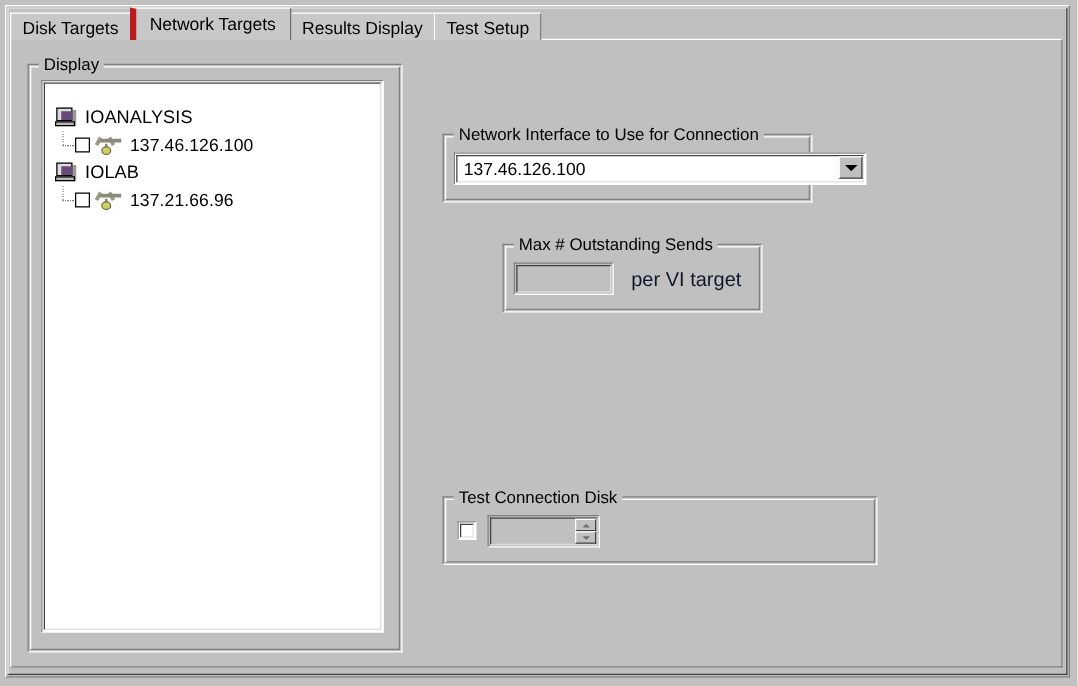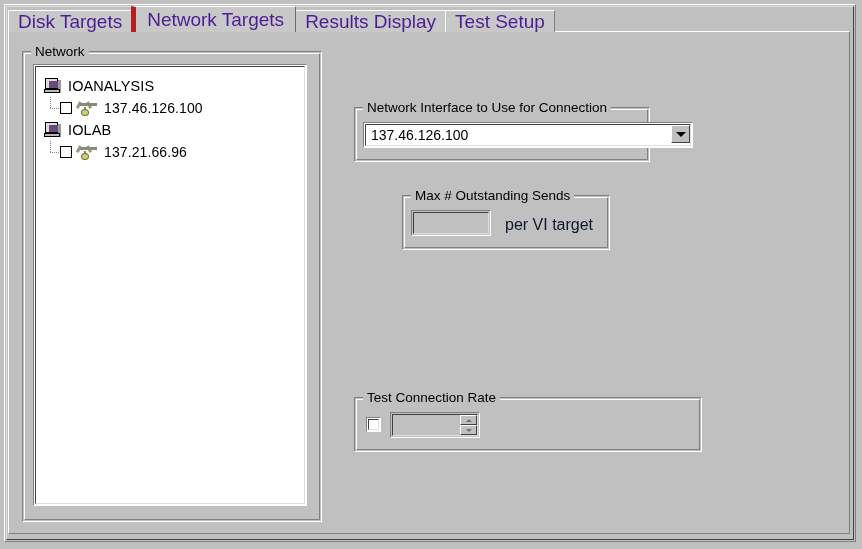--- a/index.html
+++ b/index.html
@@ -62,22 +62,22 @@
   .tab {
     position: relative;
     height: 22px;
     line-height: 22px;
     padding: 0 9px;
     margin-right: -1px;
     background: #c8c8c8;
     border-top: 1px solid #ffffff;
     border-left: 1px solid #ffffff;
     border-right: 1px solid #808080;
-    color: #4c1d95;
-    font-size: 19px;
+    color: #000000;
+    font-size: 14px;
     white-space: nowrap;
     box-sizing: border-box;
     user-select: none;
   }
   .tab.selected {
     height: 26px;
     line-height: 25px;
     margin-top: -4px;
     background: #c8c8c8;
     padding: 0 11px;
@@ -162,21 +162,21 @@
   }
   .treeview-inner {
     position: absolute;
     left: 1px; top: 1px; right: 1px; bottom: 1px;
     background: #ffffff;
     border-top: 1px solid #404040;
     border-left: 1px solid #404040;
     border-right: 1px solid #dfdfdf;
     border-bottom: 1px solid #dfdfdf;
     box-sizing: border-box;
-    padding: 8px 0 0 0;
+    padding: 16px 0 0 0;
   }
 
   .tree-node {
     position: relative;
     display: flex;
     align-items: center;
     height: 22px;
     white-space: nowrap;
     user-select: none;
   }
@@ -498,21 +498,21 @@
     </div>
     <div class="tab">
       <span>Test Setup</span>
     </div>
   </div>
 
   <div class="tabpage">
 
     <div class="groupbox" id="targets-group">
       <div class="gb-frame"></div>
-      <div class="gb-title">Network</div>
+      <div class="gb-title">Display</div>
 
       <div class="treeview">
         <div class="treeview-inner">
 
           <div class="tree-node root">
             <span class="icon-computer">
               <span class="shadow"></span>
               <span class="monitor">
                   <span class="screen"></span>
                 </span>
@@ -588,21 +588,21 @@
       <div class="gb-title">Max # Outstanding Sends</div>
 
       <div class="textbox" id="maxsends-input">
         <div class="tb-inner"></div>
       </div>
       <div class="side-label" id="maxsends-sidelabel">per VI target</div>
     </div>
 
     <div class="groupbox" id="connrate-group">
       <div class="gb-frame"></div>
-      <div class="gb-title">Test Connection Rate</div>
+      <div class="gb-title">Test Connection Disk</div>
 
       <div id="connrate-check">
         <div class="cb-inner"></div>
       </div>
 
       <div class="textbox" id="connrate-spin">
         <div class="tb-inner"></div>
         <div class="spin-buttons">
           <div class="spin-btn">
             <span class="spin-arrow-up"></span>

